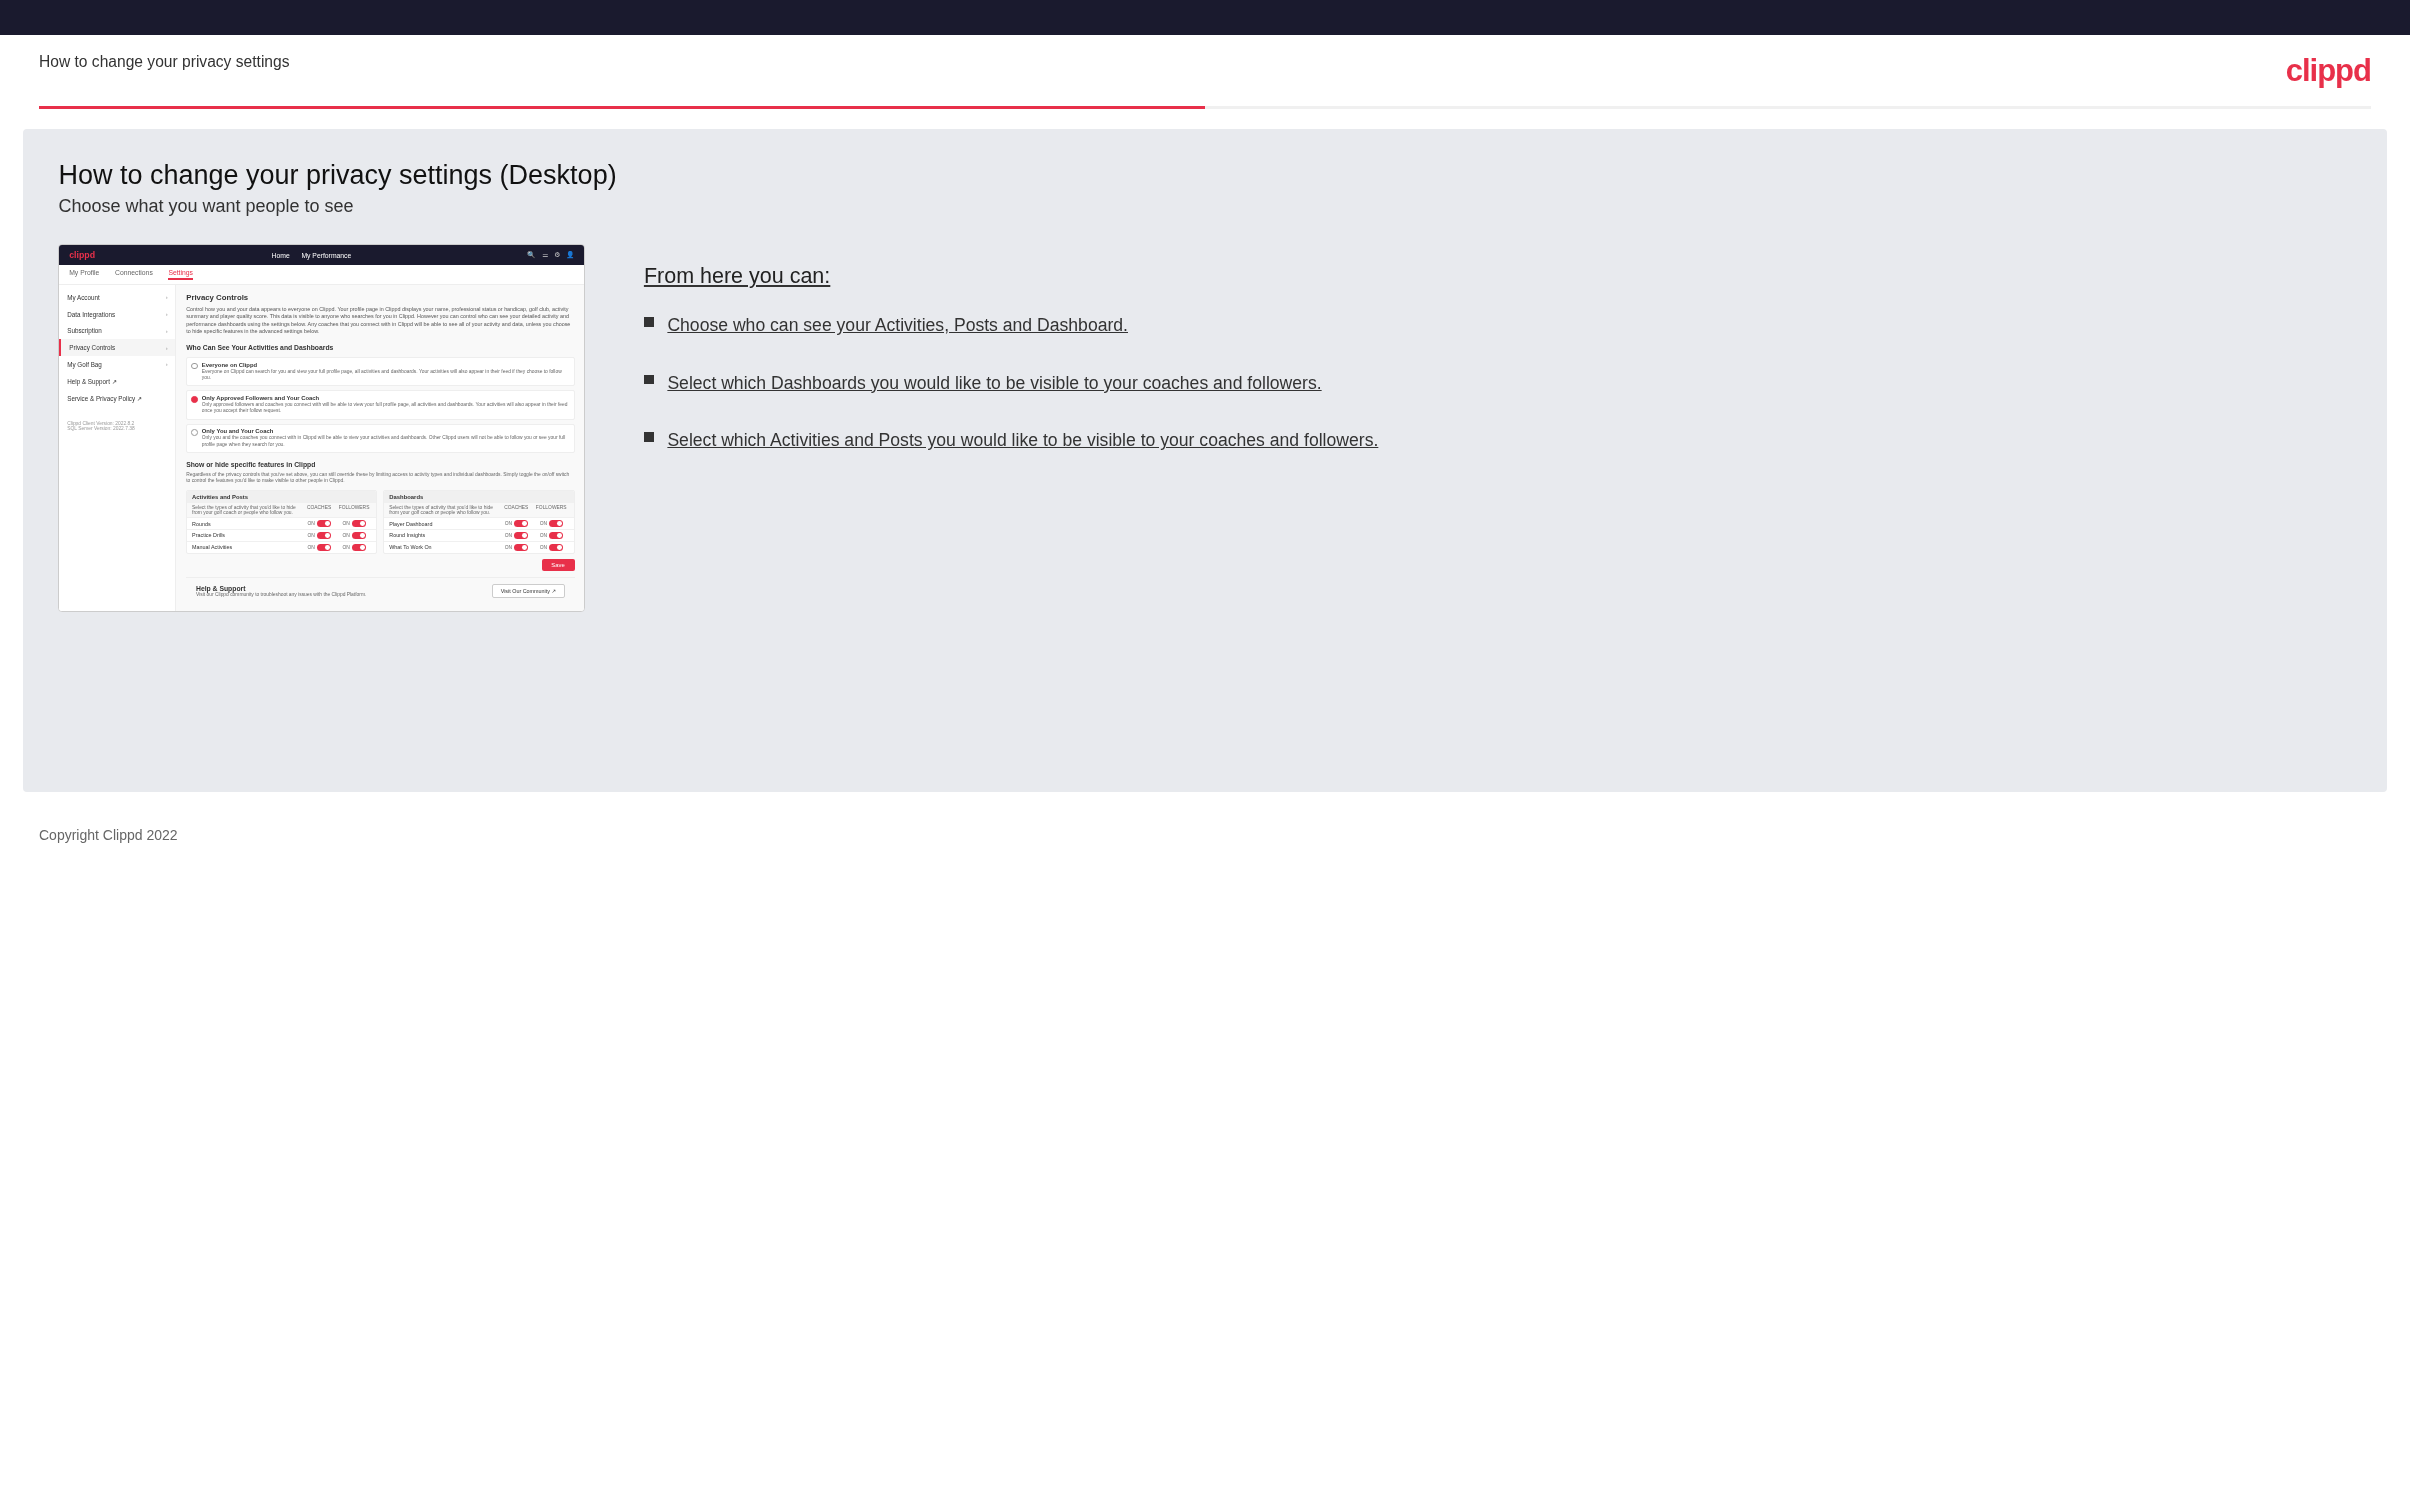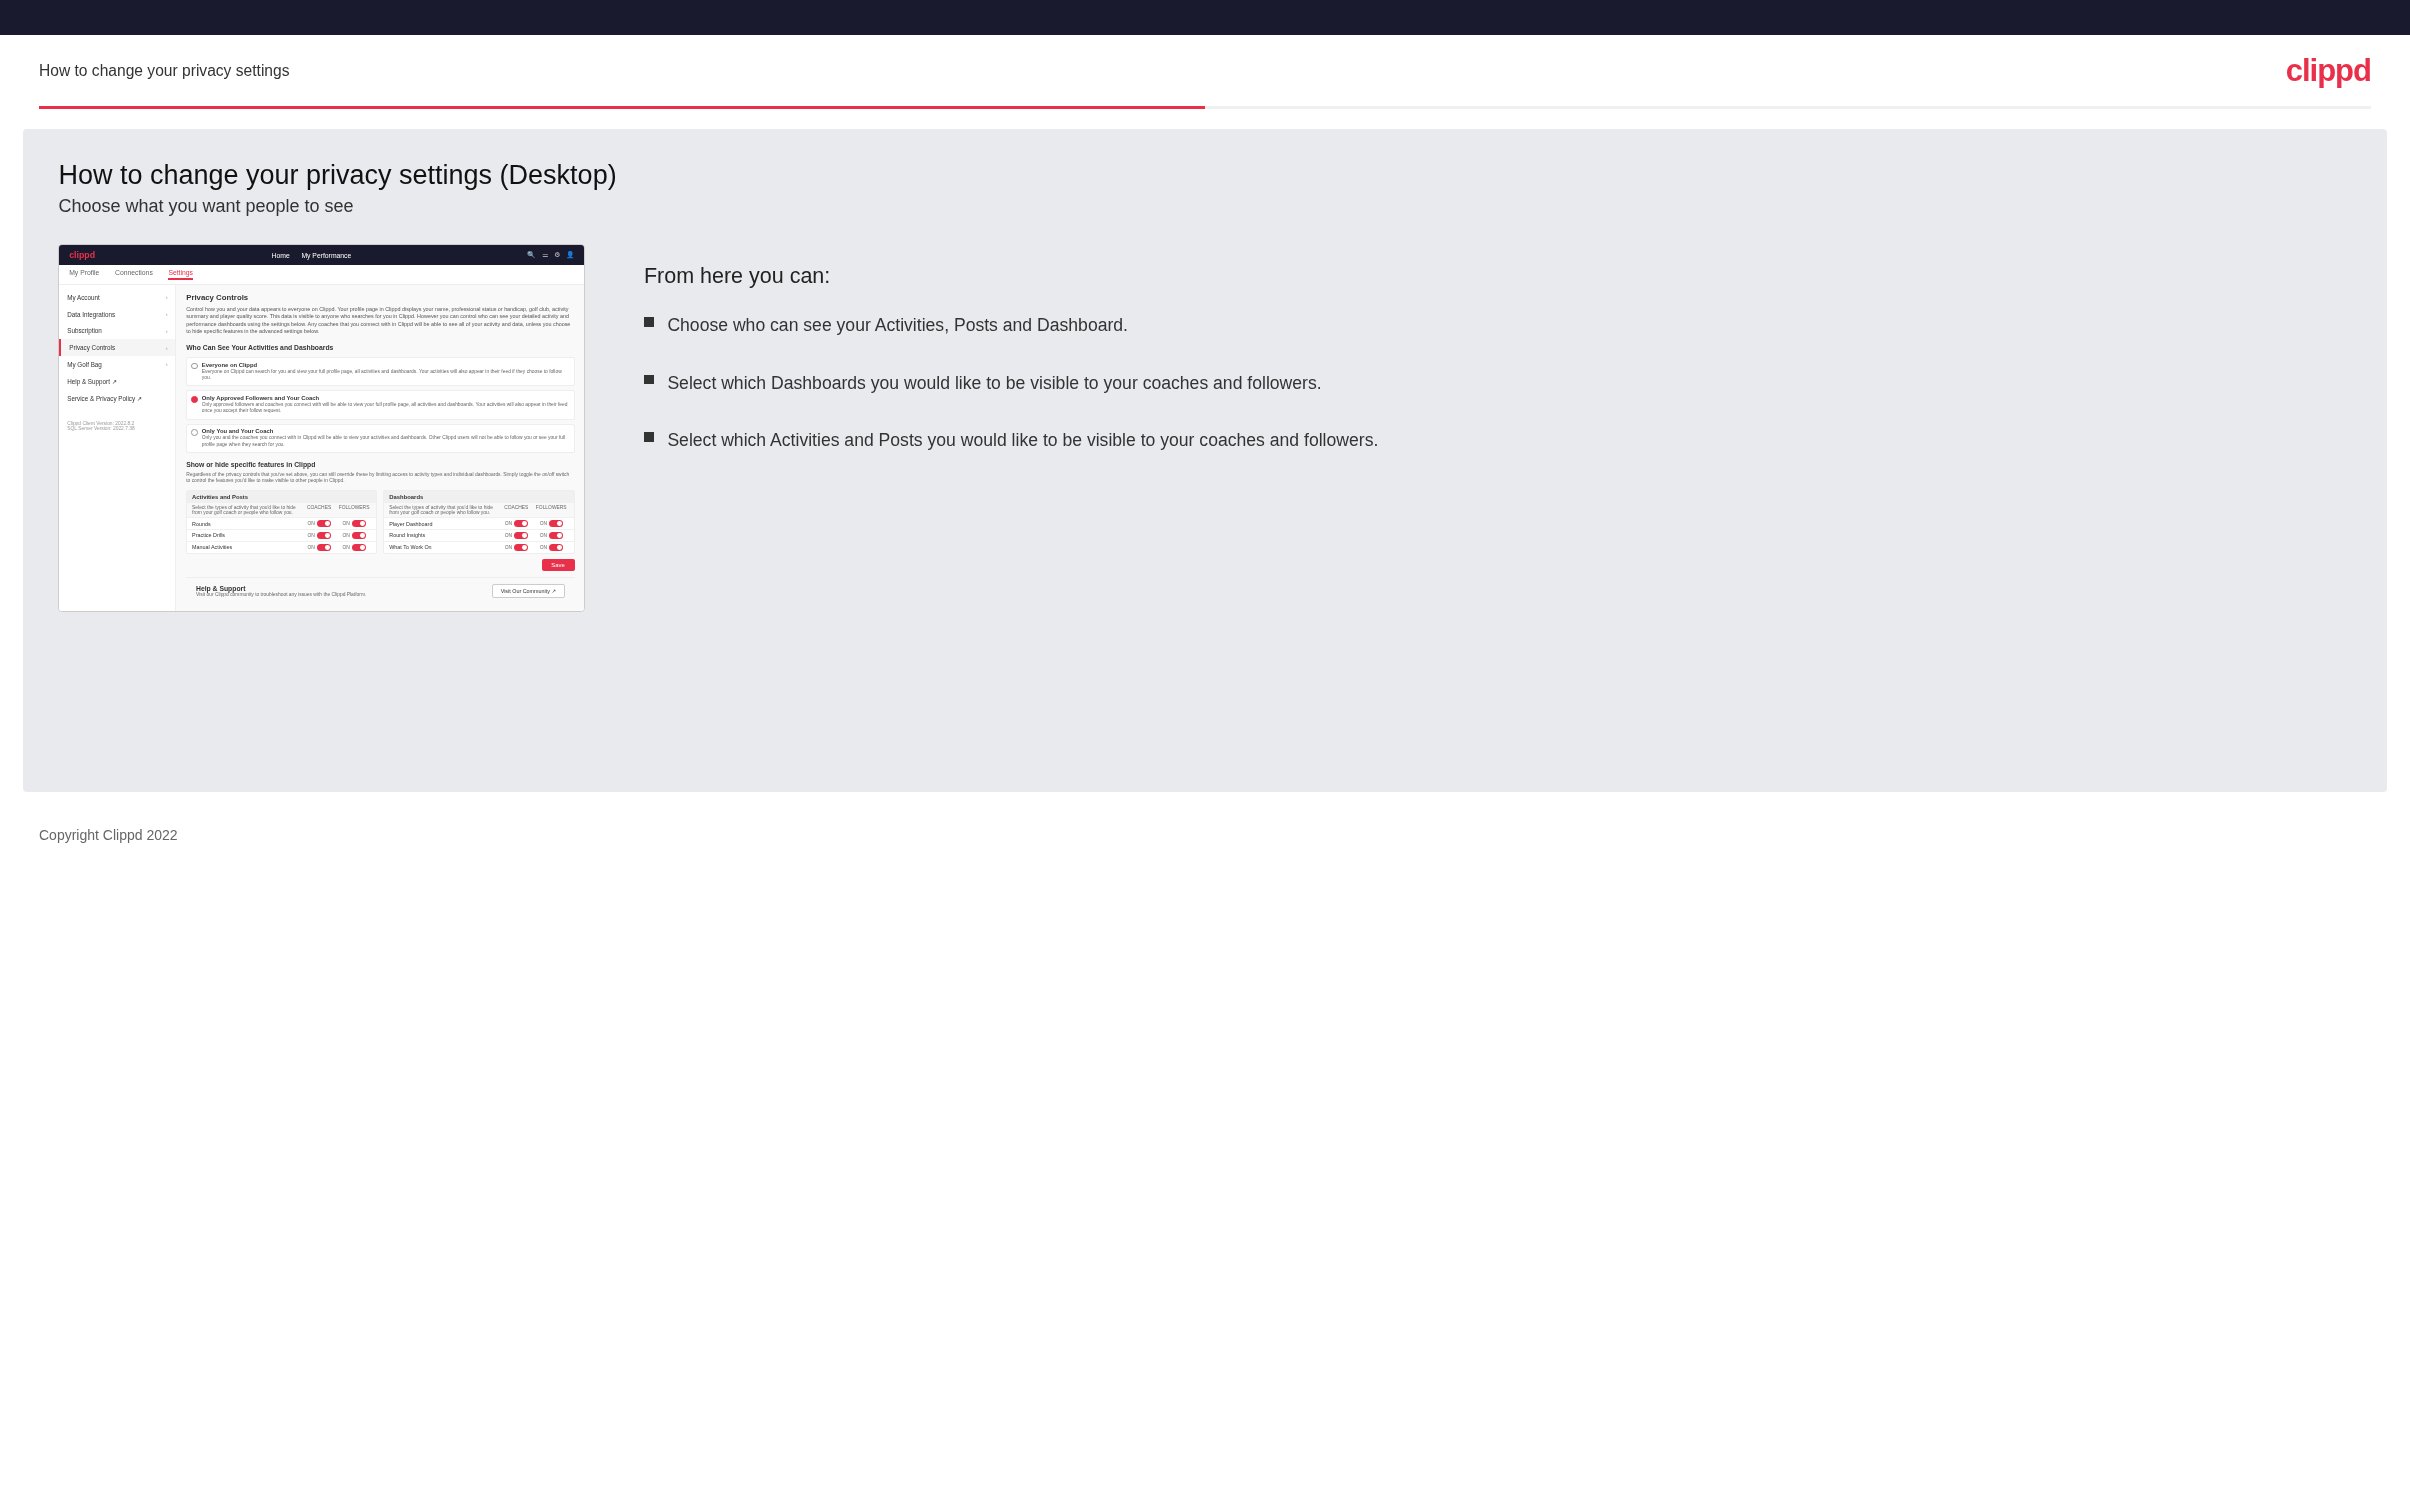--- a/index.html
+++ b/index.html
@@ -5,21 +5,21 @@
     * { box-sizing: border-box; margin: 0; padding: 0; }
     body { font-family: Arial, sans-serif; background: #fff; color: #333; }
 
     .top-bar {
       background: #1a1a2e;
       height: 35px;
     }
 
     .header {
       display: flex;
-      align-items: center;
+      align-items: flex-start;
       justify-content: space-between;
       padding: 17.6px 39px;
     }
 
     .header-title {
       font-size: 15.6px;
       color: #333;
     }
 
     .logo {
@@ -364,20 +364,21 @@
       padding: 4.9px 7.8px;
       font-size: 4.9px;
       color: #999;
       margin-top: 9.8px;
     }
 
     
     .right-panel {
       flex: 1;
       padding: 19.5px 0 0 19.5px;
+      text-decoration: underline;
     }
 
     .from-here-title {
       font-size: 21.5px;
       color: #222;
       margin-bottom: 23.4px;
     }
 
     .bullet-list {
       list-style: none;

